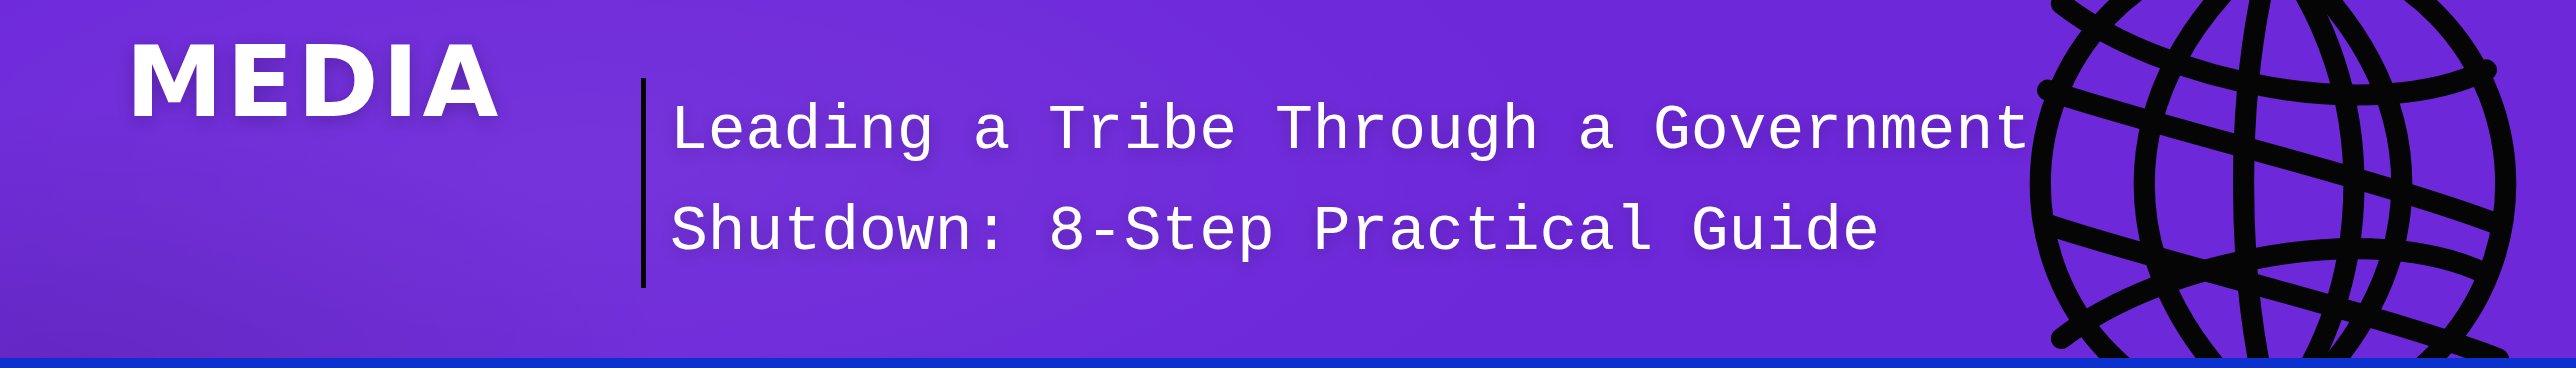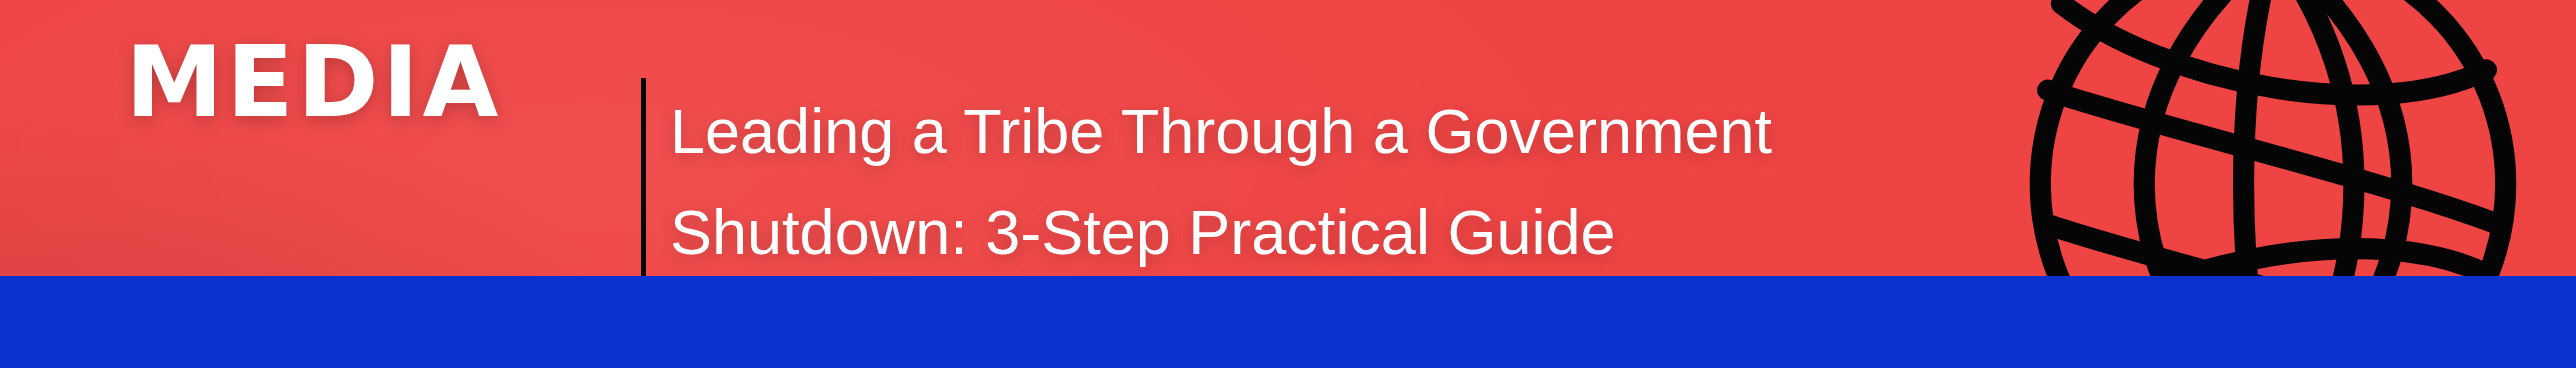--- a/index.html
+++ b/index.html
@@ -7,22 +7,22 @@
   html, body {
     width:2576px;
     height:368px;
     overflow:hidden;
     background:#0B31CE;
   }
 
   #banner {
     position:relative;
     width:2576px;
-    height:276px;
-    background:#ef4444;
+    height:358px;
+    background:#6d28d9;
     overflow:hidden;
     font-family:"Liberation Sans", sans-serif;
   }
 
   
   #banner::before {
     content:"";
     position:absolute;
     inset:0;
     background:
@@ -98,21 +98,21 @@
     width:1380px;
     z-index:3;
     color:#ffffff;
     font-family:"Liberation Sans", sans-serif;
     font-weight:300;
     font-size:63px;
     line-height:101px;
     letter-spacing:0px;
     text-shadow:0 3.7px 14.7px rgba(0,0,0,0.20);
   }
-  #headline .hl-line { display:block; white-space:nowrap; }
+  #headline .hl-line { display:block; white-space:nowrap;font-family:Liberation Mono, monospace; }
 
   
   #globe-wrap {
     position:absolute;
     left:2006px;
     top:-57px;
     width:534px;
     height:482px;
     z-index:2;
     overflow:hidden;
@@ -125,21 +125,21 @@
 <div id="banner">
 
   <div id="brand">
     <div id="brand-media">MEDIA</div>
   </div>
 
   <div id="divider"></div>
 
   <div id="headline">
     <span class="hl-line">Leading a Tribe Through a Government</span>
-    <span class="hl-line">Shutdown: 3-Step Practical Guide</span>
+    <span class="hl-line">Shutdown: 8-Step Practical Guide</span>
   </div>
 
   <div id="globe-wrap">
     <svg width="534" height="482" viewBox="0 0 580 524" aria-hidden="true">
       <g fill="none" stroke="#050505" stroke-width="23" stroke-linecap="round" stroke-linejoin="round">
 
         <ellipse cx="290" cy="262" rx="253" ry="259"></ellipse>
 
         <path d="M290 3 C 196 80, 150 170, 150 262 C 150 354, 196 444, 290 521"></path>
         <path d="M290 3 C 384 80, 430 170, 430 262 C 430 354, 384 444, 290 521"></path>

